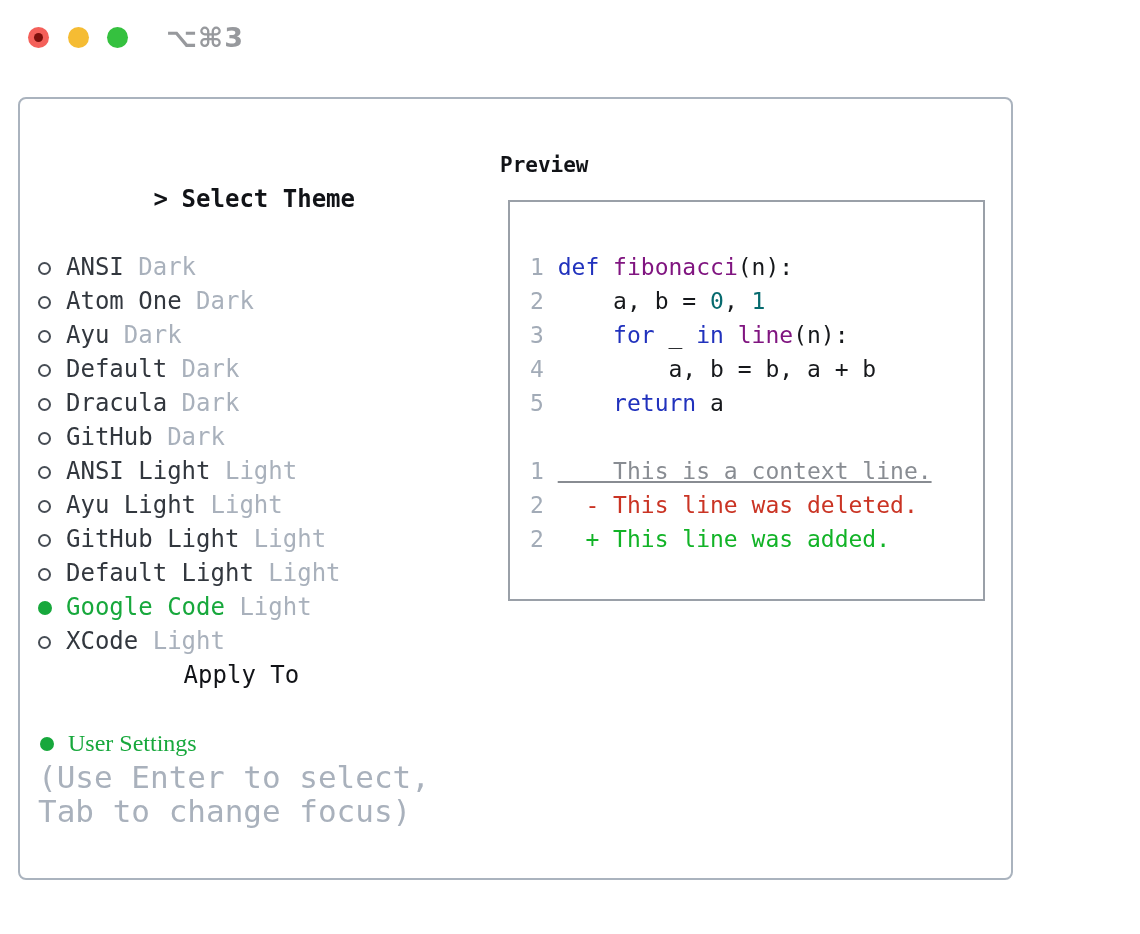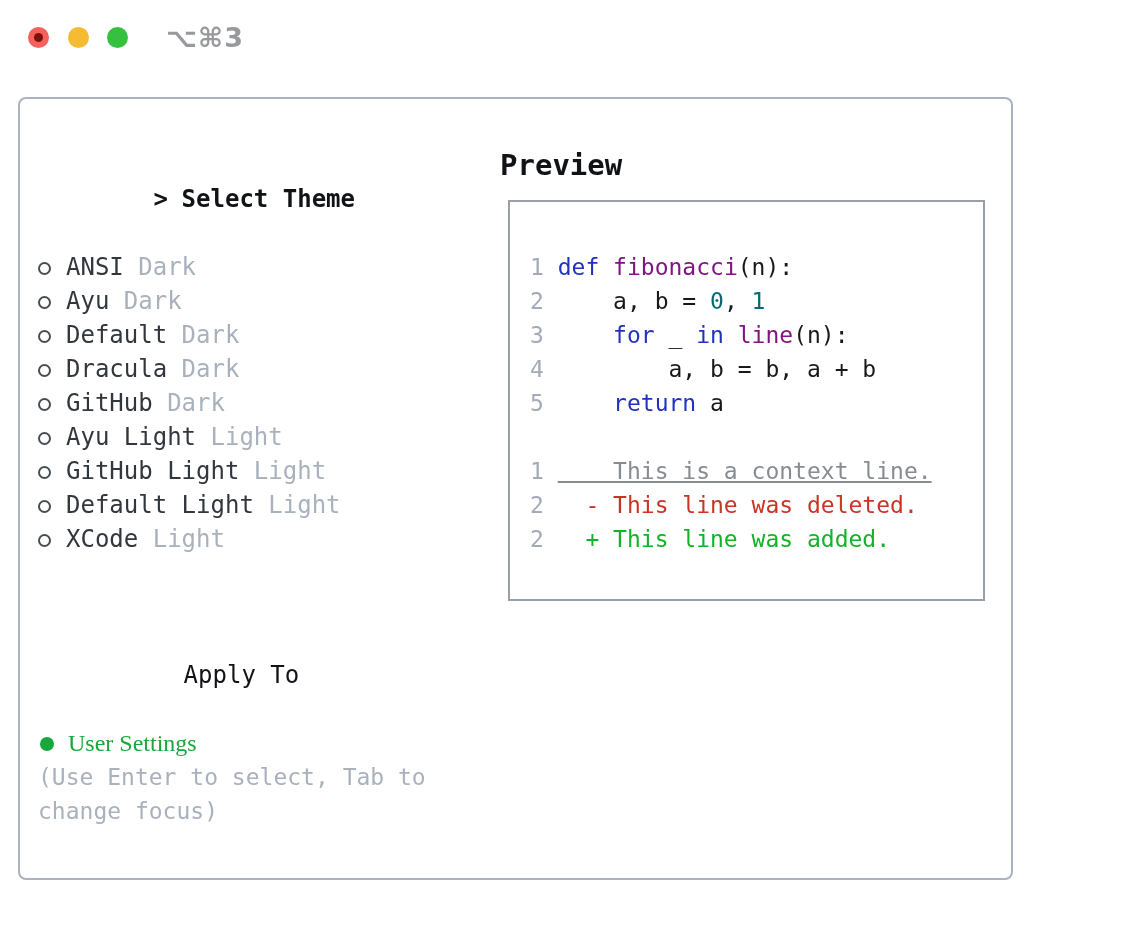--- a/index.html
+++ b/index.html
@@ -50,27 +50,27 @@
   .variant { color:var(--muted); margin-left:1ch; }
 
   #theme-list { position:absolute; left:18px; top:49px; }
   #apply-list { position:absolute; left:20px; top:525px; }
   .apply-hdr { color:var(--header_text); }
   .opt-label { color:var(--dark_text);font-family:Liberation Serif, serif; }
   .opt-label.sel { color:var(--accent_green); }
 
   .hint {
     position:absolute; left:18px; top:661px; width:404px;
-    font-size:23px; line-height:34px; color:var(--muted);
+    font-size:31px; line-height:34px; color:var(--muted);
   }
 
   
   .preview-label {
     position:absolute; left:480px; top:49px;
-    font-size:29px; line-height:34px; font-weight:bold; color:var(--header_text);
+    font-size:21px; line-height:34px; font-weight:bold; color:var(--header_text);
   }
   .preview-box {
     position:absolute; left:488px; top:101px; width:477px; height:401px;
     border:2px solid var(--preview_border); background:#ffffff;
     padding:48px 0 0 20px; overflow:hidden;
   }
   .code-line { line-height:34px; font-size:23px; white-space:pre; height:34px; }
   .ln { color:var(--line_number); }
   .tok-pl  { color:var(--plain); }
   .tok-kw  { color:var(--keyword); }
@@ -95,27 +95,30 @@
   </div>
 
   <div class="panel">
 
     <div id="theme-list">
       <div class="row">
         <span class="bullet prompt">&gt;</span><span class="hdr">Select Theme</span>
       </div>
 
     <div class="row"><span class="bullet"><span class="circle"></span></span><span class="theme-name">ANSI</span><span class="variant">Dark</span></div>
+        <div class="row"><span class="bullet"><span class="circle"></span></span><span class="theme-name">Atom One</span><span class="variant">Dark</span></div>
         <div class="row"><span class="bullet"><span class="circle"></span></span><span class="theme-name">Ayu</span><span class="variant">Dark</span></div>
         <div class="row"><span class="bullet"><span class="circle"></span></span><span class="theme-name">Default</span><span class="variant">Dark</span></div>
         <div class="row"><span class="bullet"><span class="circle"></span></span><span class="theme-name">Dracula</span><span class="variant">Dark</span></div>
         <div class="row"><span class="bullet"><span class="circle"></span></span><span class="theme-name">GitHub</span><span class="variant">Dark</span></div>
+        <div class="row"><span class="bullet"><span class="circle"></span></span><span class="theme-name">ANSI Light</span><span class="variant">Light</span></div>
         <div class="row"><span class="bullet"><span class="circle"></span></span><span class="theme-name">Ayu Light</span><span class="variant">Light</span></div>
         <div class="row"><span class="bullet"><span class="circle"></span></span><span class="theme-name">GitHub Light</span><span class="variant">Light</span></div>
         <div class="row"><span class="bullet"><span class="circle"></span></span><span class="theme-name">Default Light</span><span class="variant">Light</span></div>
+        <div class="row"><span class="bullet"><span class="circle sel"></span></span><span class="theme-name sel">Google Code</span><span class="variant">Light</span></div>
         <div class="row"><span class="bullet"><span class="circle"></span></span><span class="theme-name">XCode</span><span class="variant">Light</span></div>
       </div>
 
     <div id="apply-list">
       <div class="row">
         <span class="bullet"></span><span class="apply-hdr">Apply To</span>
       </div>
 
     <div class="row"><span class="bullet"><span class="circle sel"></span></span><span class="opt-label sel">User Settings</span></div>
       </div>

